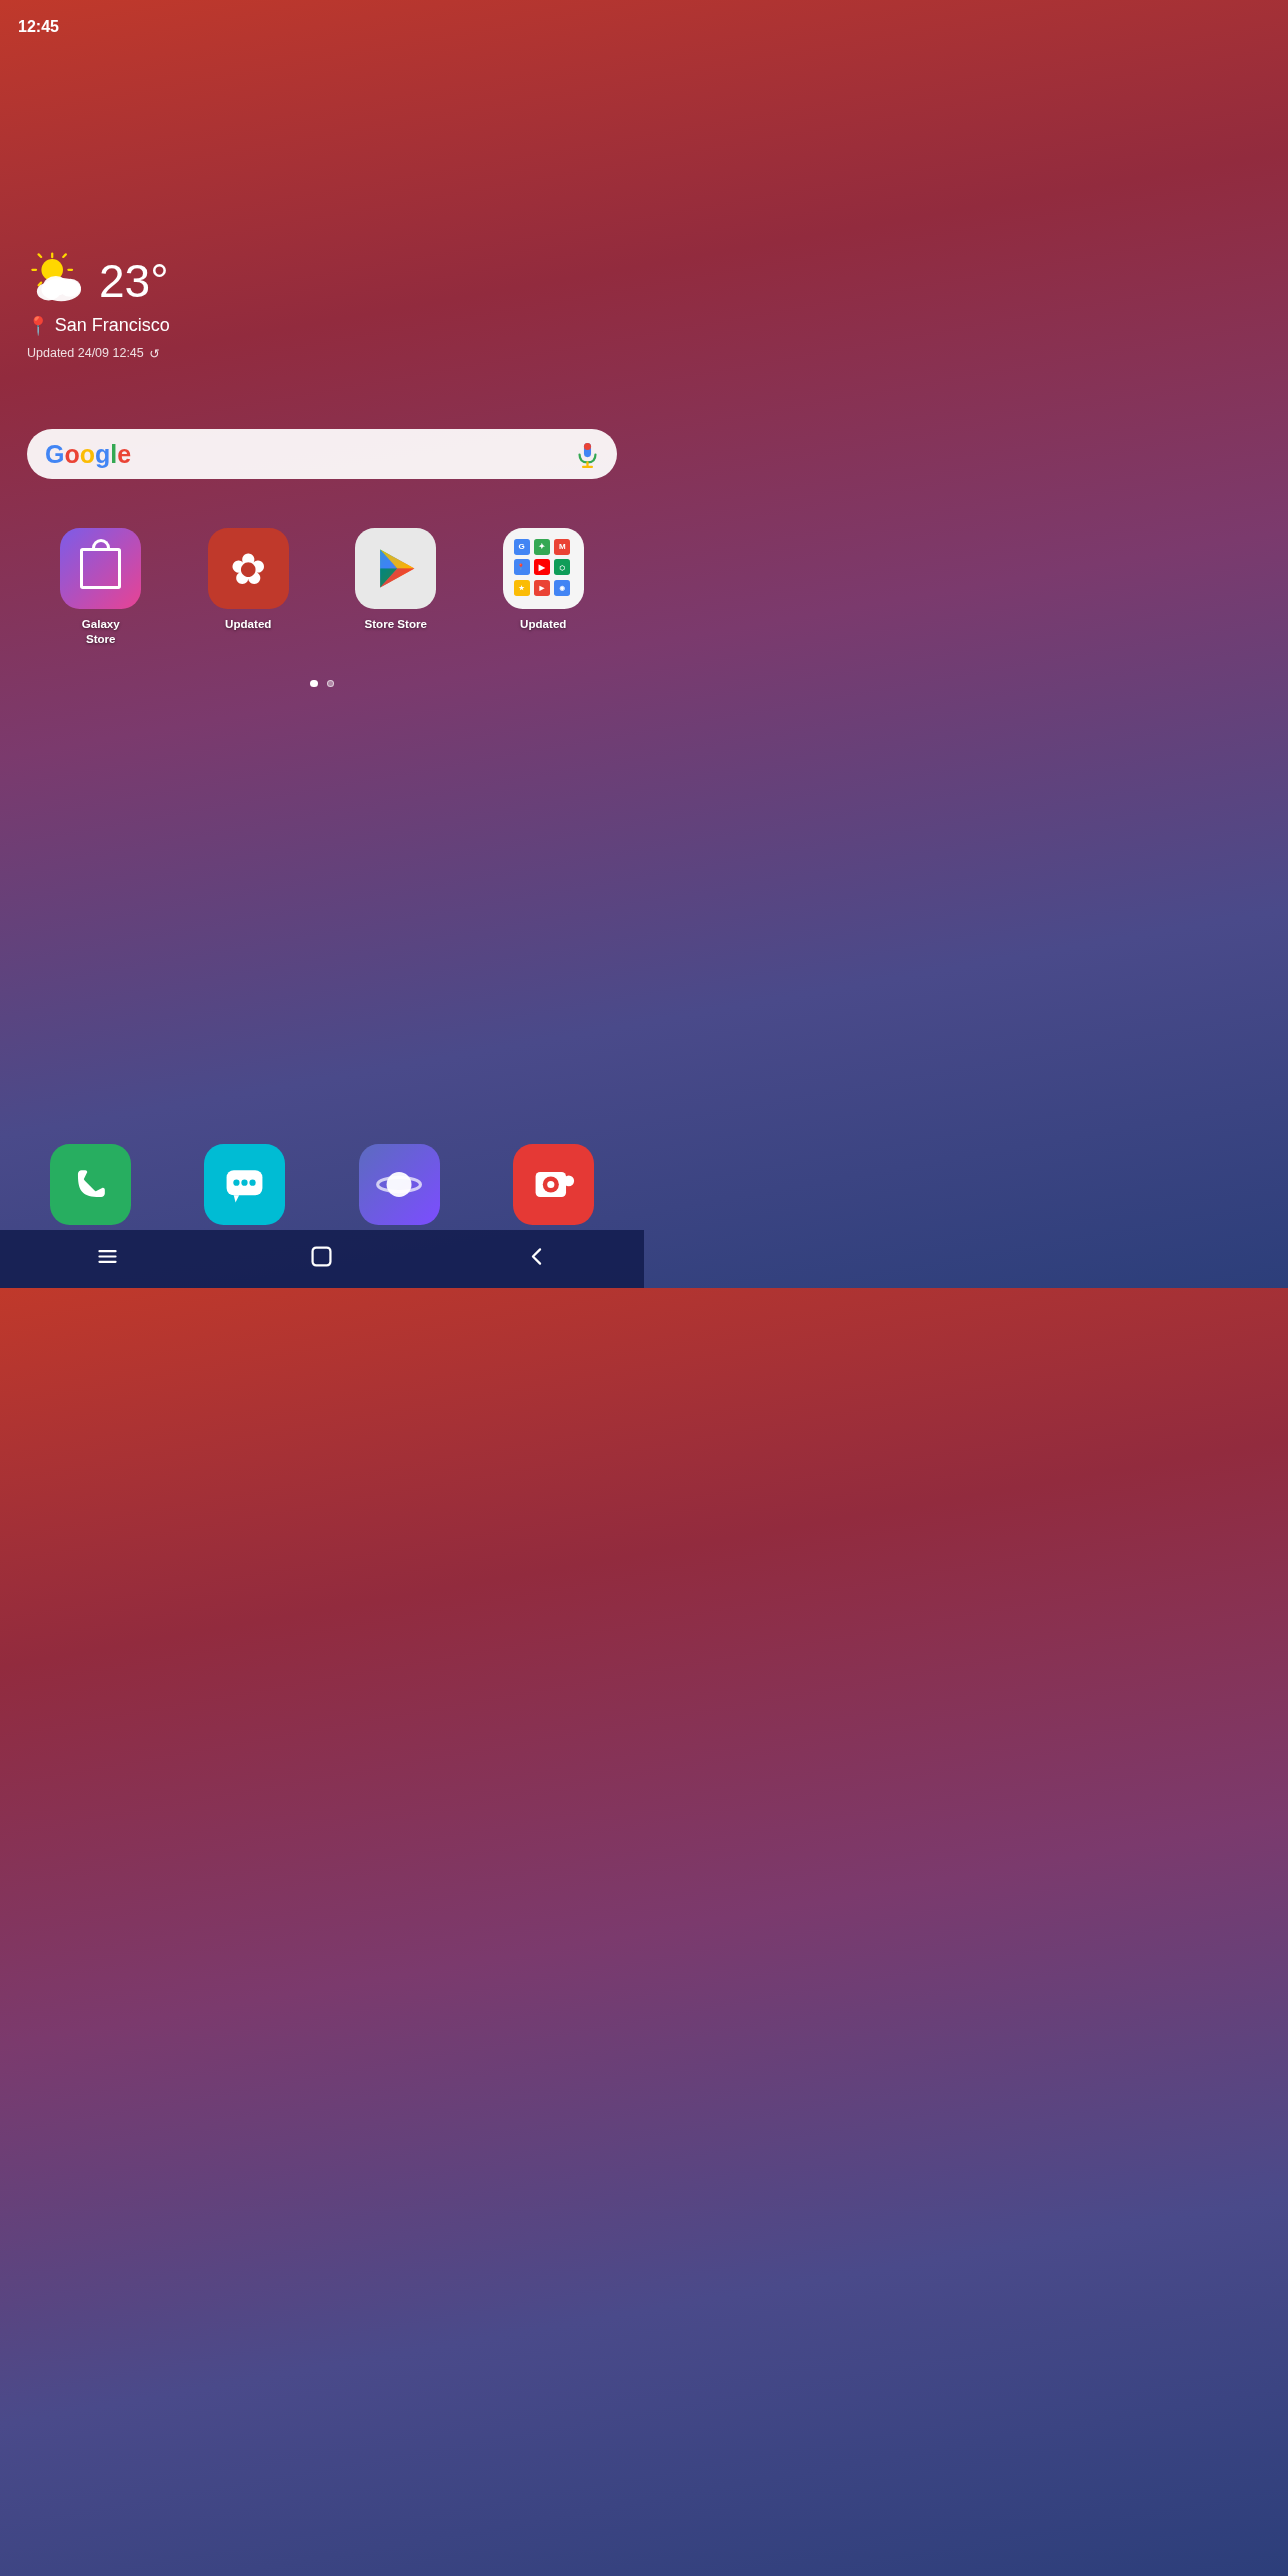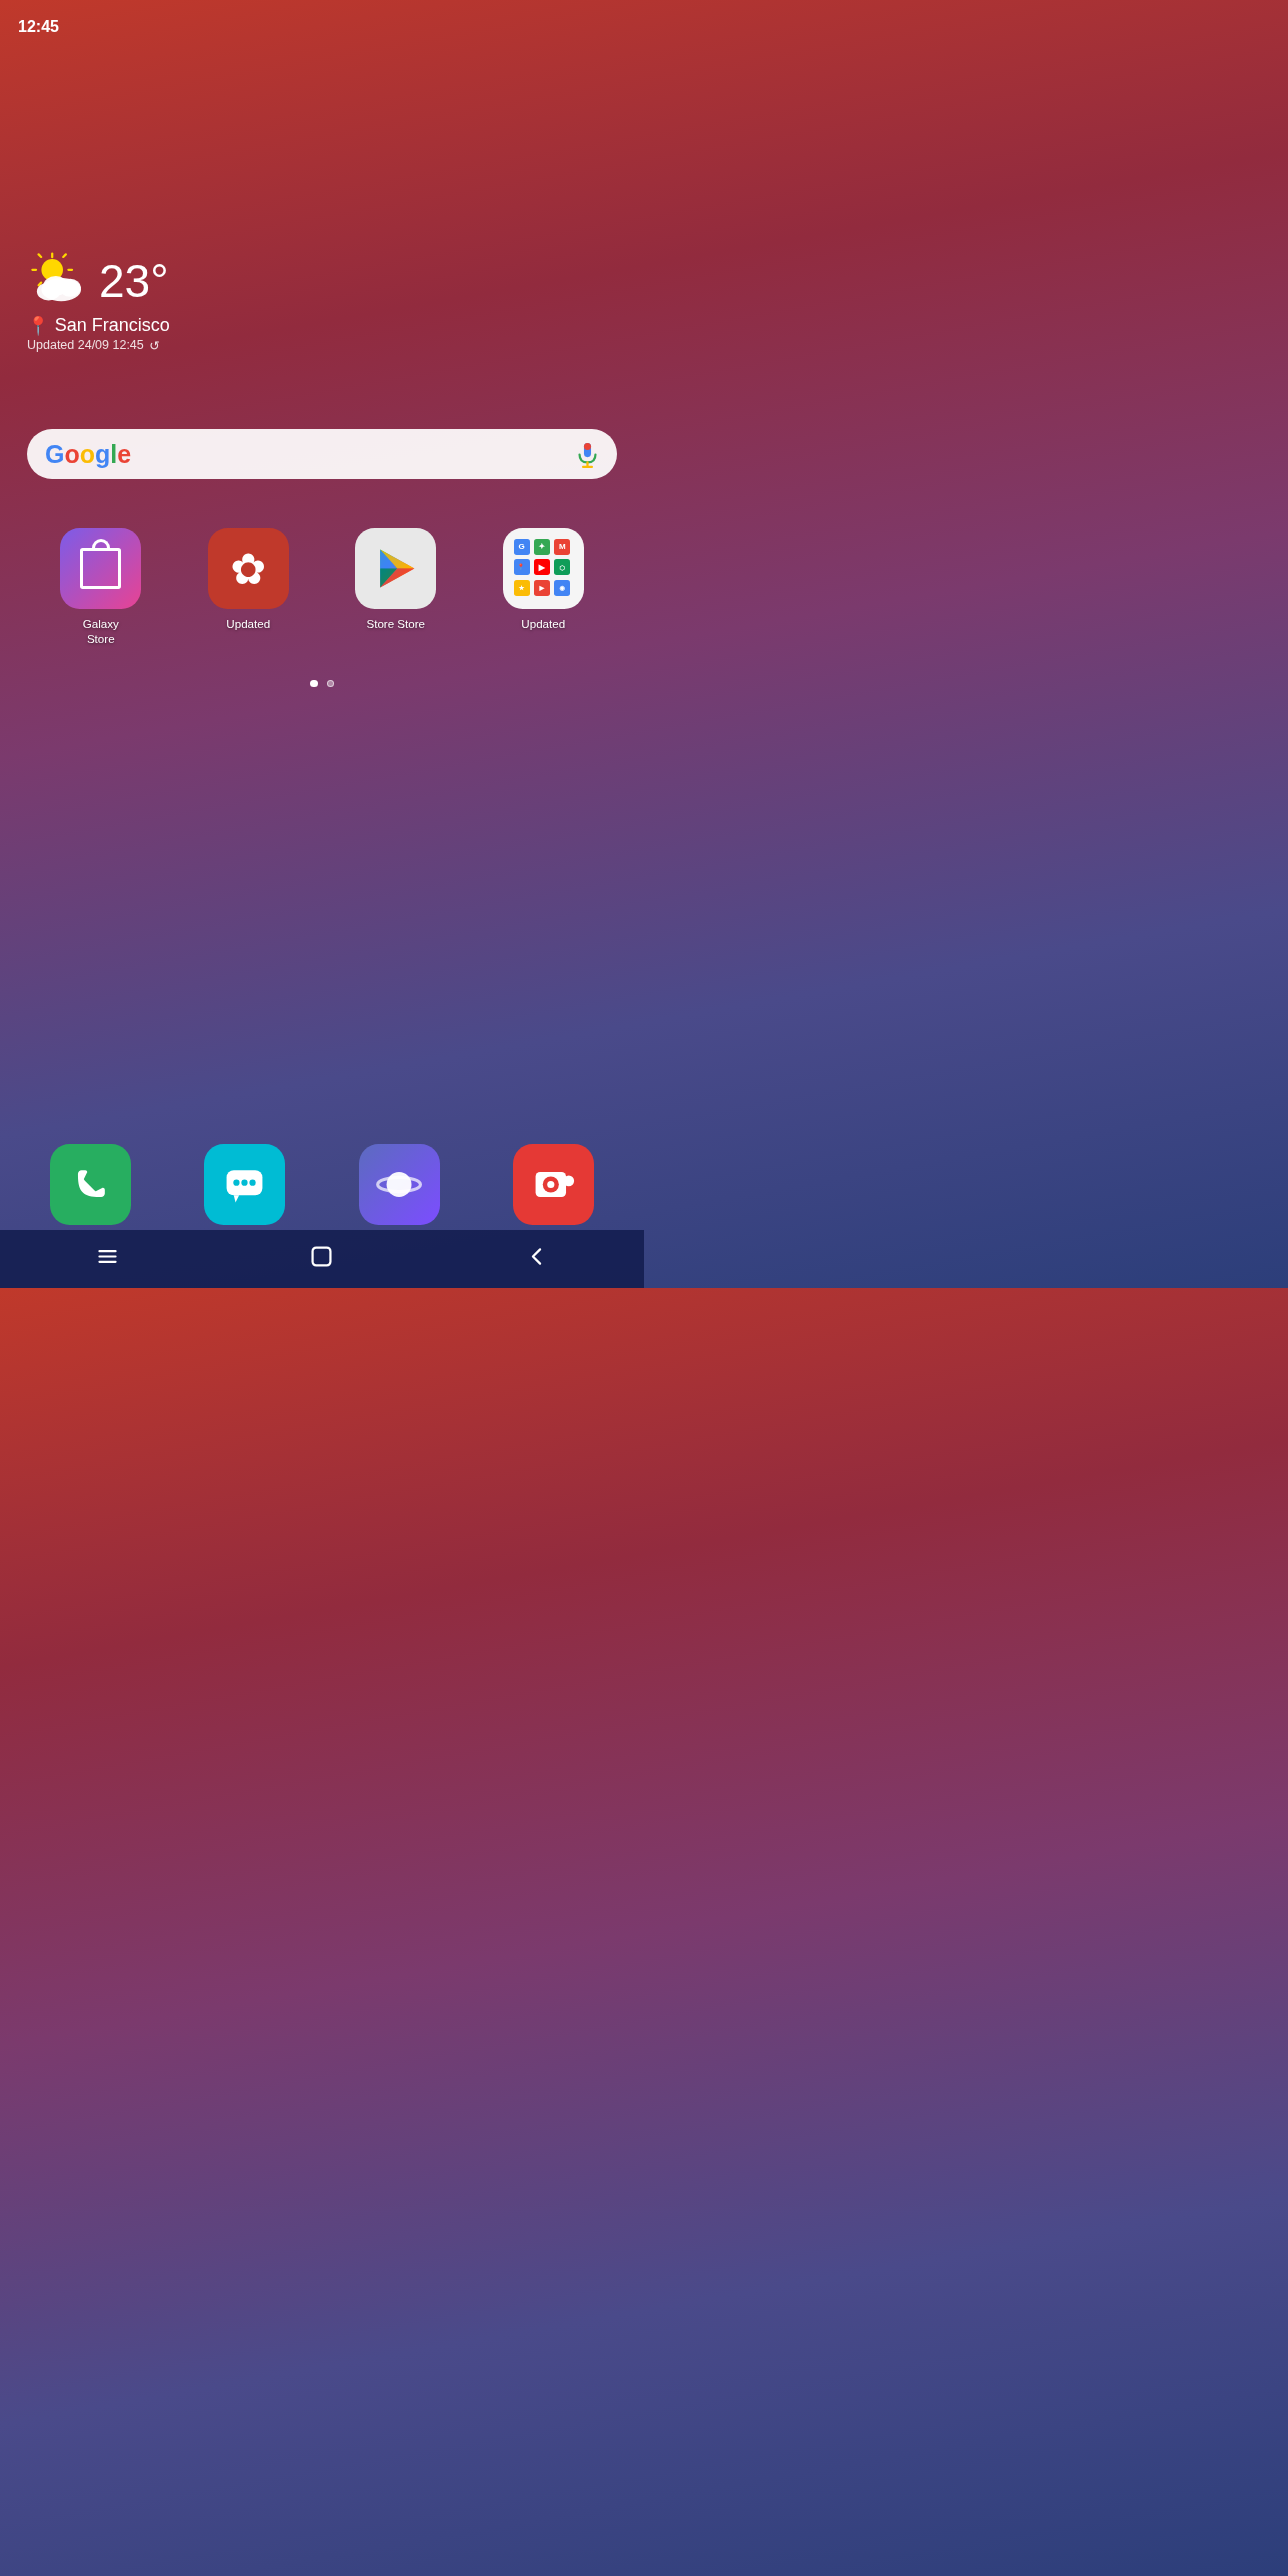--- a/index.html
+++ b/index.html
@@ -62,21 +62,21 @@
       align-items: center;
       gap: 5.4px;
       margin-top: 3.6px;
       font-size: 18px;
       font-weight: 400;
     }
 
     .weather-updated {
       font-size: 12.5px;
       color: rgba(255,255,255,0.85);
-      margin-top: 1px;
+      margin-top: 9px;
       display: flex;
       align-items: center;
       gap: 5.4px;
     }
 
     .refresh-icon {
       font-size: 12.5px;
     }
 
     
@@ -141,21 +141,21 @@
       justify-content: center;
       font-size: 36px;
     }
 
     .app-label {
       font-size: 11.6px;
       color: white;
       text-align: center;
       line-height: 1.3;
       text-shadow: 0 0.9px 2.7px rgba(0,0,0,0.5);
-      font-weight: 400;
+      font-weight: 700;
     }
 
     
     .icon-galaxy-store {
       background: linear-gradient(135deg, #7c5ce8 0%, #e84393 100%);
     }
 
     
     .icon-gallery {
       background: #c0392b;

